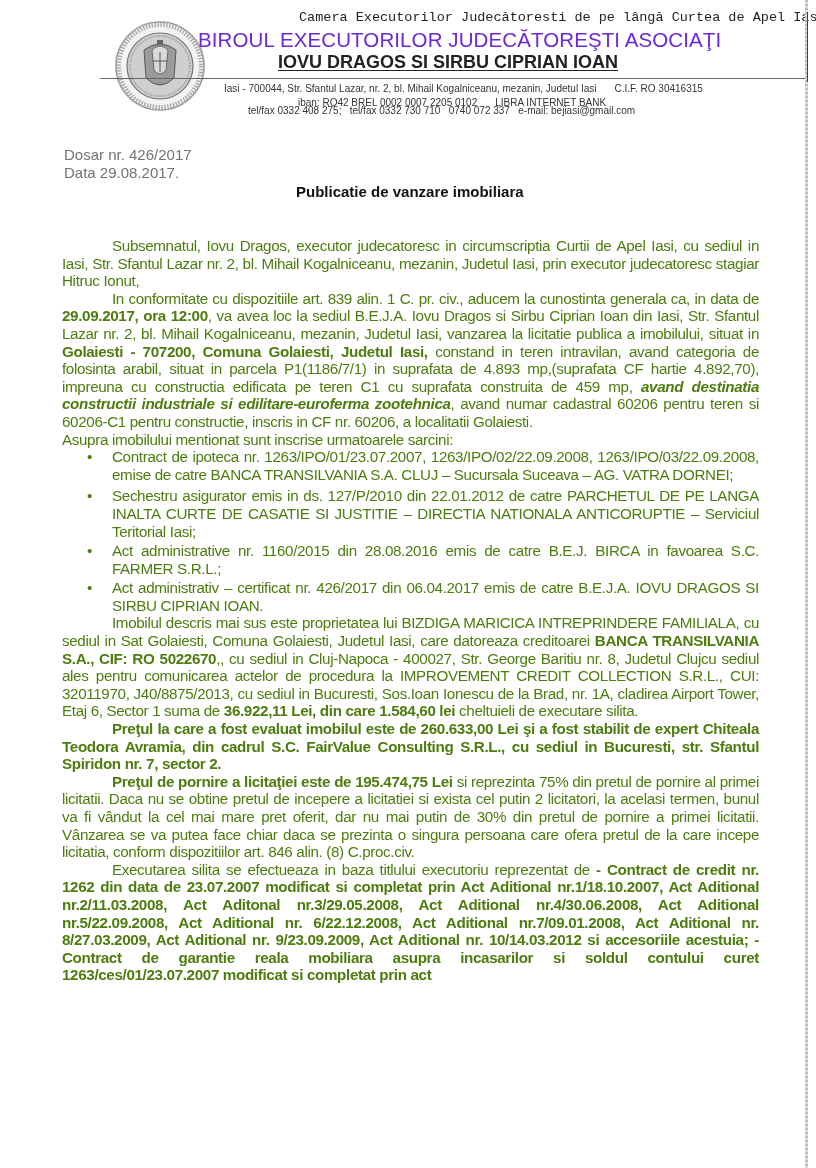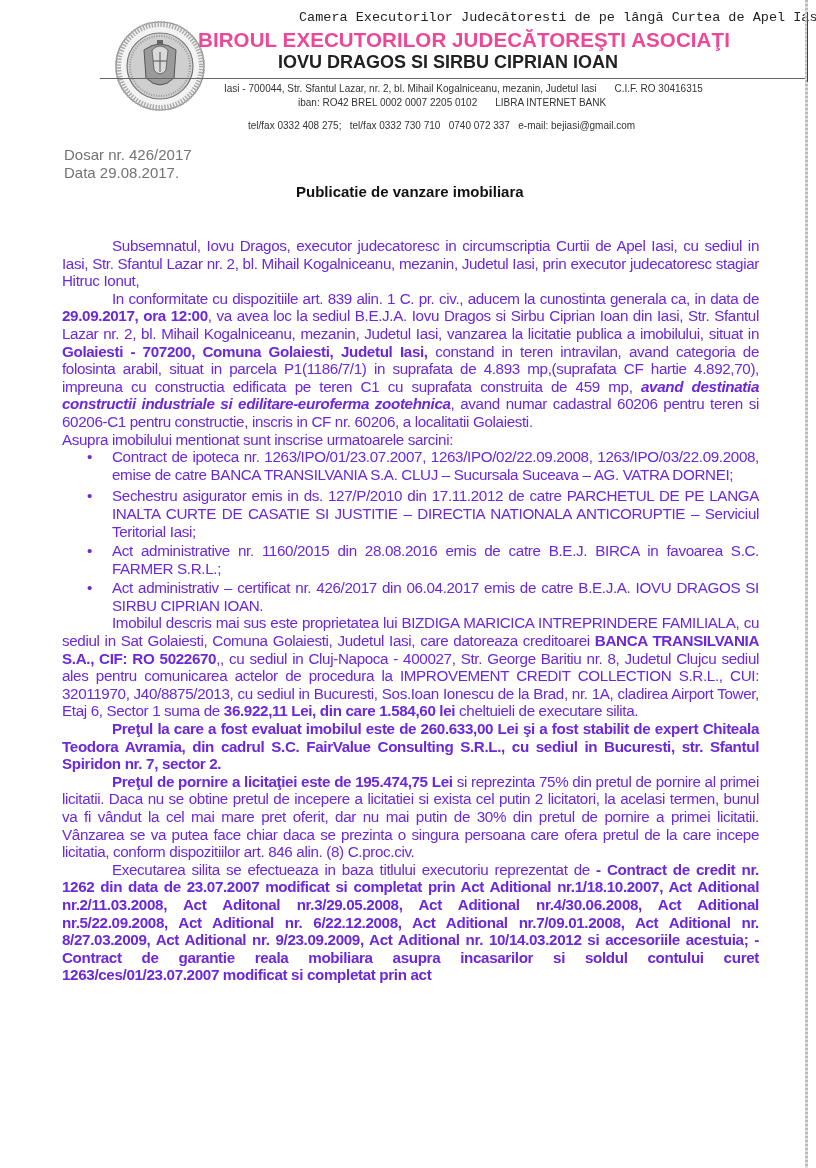--- a/index.html
+++ b/index.html
@@ -5,37 +5,37 @@
   html, body { margin: 0; padding: 0; background: #ffffff; }
   body { width: 816px; height: 1168px; position: relative; overflow: hidden; color: #111; }
   .page { position: absolute; left: 0; top: 0; width: 816px; height: 1168px; background: #fff; }
   .right-edge { position: absolute; left: 805px; top: 0; width: 3px; height: 1168px;
     background: repeating-linear-gradient(to bottom, #bbb 0 2px, #ddd 2px 4px); }
   .right-edge-dark { position: absolute; left: 807px; top: 12px; width: 1px; height: 70px; background: #444; }
 
   
   .seal { position: absolute; left: 114px; top: 20px; width: 92px; height: 92px; }
   .hdr-line1 { position: absolute; left: 256px; top: 10px; font-family: Liberation Mono, monospace; font-size: 13.5px; color: #222; white-space: nowrap; margin-left: 43px; }
-  .hdr-line2 { position: absolute; left: 198px; top: 28px; font-family: "Liberation Sans", sans-serif; font-size: 20.5px; font-weight: bold; color: #ec4899; white-space: nowrap; letter-spacing: 0.1px; }
-  .hdr-line3 { position: absolute; left: 278px; top: 52px; font-family: "Liberation Sans", sans-serif; font-size: 18px; font-weight: bold; color: #222; white-space: nowrap; text-underline-offset: 2px; }
+  .hdr-line2 { position: absolute; left: 198px; top: 28px; font-family: "Liberation Sans", sans-serif; font-size: 20.5px; font-weight: normal; color: #6d28d9; white-space: nowrap; letter-spacing: 0.1px; }
+  .hdr-line3 { position: absolute; left: 278px; top: 52px; font-family: "Liberation Sans", sans-serif; font-size: 18px; font-weight: bold; color: #222; white-space: nowrap; text-decoration: underline; text-underline-offset: 2px; }
   .hdr-rule { position: absolute; left: 100px; top: 78px; width: 705px; height: 1px; background: #666; }
   .hdr-small { position: absolute; font-family: "Liberation Sans", sans-serif; font-size: 10px; color: #333; white-space: nowrap; }
   .hs1 { left: 224px; top: 83px; }
   .hs2 { left: 298px; top: 97px; }
-  .hs3 { left: 248px; top: 120px; }
+  .hs3 { left: 248px; top: 105px; }
   .gap { display: inline-block; width: 18px; }
 
   
   .meta { position: absolute; left: 64px; font-family: "Liberation Sans", sans-serif; font-size: 15px; color: #737373; white-space: nowrap; }
   .m1 { top: 146px; }
   .m2 { top: 164px; text-align: right; }
   .title { position: absolute; left: 296px; top: 183px; font-family: "Liberation Sans", sans-serif; font-size: 15px; font-weight: bold; white-space: nowrap; }
 
   
-  .body { position: absolute; left: 62px; top: 237px; width: 697px; font-family: "Liberation Sans", sans-serif; font-size: 15.2px; line-height: 17.6px; color: #6d28d9; letter-spacing: -0.35px; word-spacing: 0px; }
+  .body { position: absolute; left: 62px; top: 237px; width: 697px; font-family: "Liberation Sans", sans-serif; font-size: 15.2px; line-height: 17.6px; color: #4d7c0f; letter-spacing: -0.35px; word-spacing: 0px; }
   .body p { margin: 0; text-align: justify; }
   .ind { text-indent: 50px; }
   .body b { font-weight: bold; }
   .body ul { margin: 0; padding: 0 0 0 50px; list-style: none; }
   .body li { position: relative; text-align: justify; }
   .body li::before { content: "\2022"; position: absolute; left: -25px; top: 0; }
   .bi { font-weight: bold; font-style: italic; }
   .boldp { font-weight: bold; }
 </style>
 </head>
@@ -73,21 +73,21 @@
   <div class="meta m1">Dosar nr. 426/2017</div>
   <div class="meta m2">Data  29.08.2017.</div>
   <div class="title">Publicatie de vanzare imobiliara</div>
 
   <div class="body">
     <p class="ind">Subsemnatul, Iovu Dragos, executor judecatoresc in circumscriptia Curtii de Apel Iasi, cu sediul in Iasi, Str. Sfantul Lazar nr. 2, bl. Mihail Kogalniceanu, mezanin, Judetul Iasi, prin executor judecatoresc stagiar Hitruc Ionut,</p>
     <p class="ind"><span>In conformitate cu dispozitiile art. 839 alin. 1 C. pr. civ., aducem la cunostinta generala ca, in data de </span><b>29.09.2017, ora 12:00</b><span>, va avea loc la sediul B.E.J.A. Iovu Dragos si Sirbu Ciprian Ioan din Iasi, Str. Sfantul Lazar nr. 2, bl. Mihail Kogalniceanu, mezanin, Judetul Iasi,  vanzarea la licitatie publica a imobilului, situat in </span><b>Golaiesti - 707200, Comuna Golaiesti, Judetul Iasi,</b><span> constand in teren intravilan, avand categoria de folosinta arabil, situat in parcela  P1(1186/7/1) in suprafata de 4.893 mp,(suprafata CF hartie 4.892,70), impreuna cu constructia edificata pe teren C1 cu suprafata construita de 459 mp, </span><span class="bi">avand destinatia constructii industriale si edilitare-euroferma zootehnica</span><span>, avand numar cadastral 60206 pentru teren si 60206-C1 pentru constructie, inscris in CF nr. 60206, a localitatii Golaiesti.</span></p>
     <p>Asupra imobilului mentionat sunt inscrise urmatoarele sarcini:</p>
     <ul>
       <li style="margin-bottom:4px">Contract de ipoteca nr. 1263/IPO/01/23.07.2007, 1263/IPO/02/22.09.2008, 1263/IPO/03/22.09.2008, emise de catre BANCA TRANSILVANIA S.A. CLUJ – Sucursala Suceava – AG. VATRA DORNEI;</li>
-      <li style="margin-bottom:2px">Sechestru asigurator emis in ds. 127/P/2010 din 17.11.2012 de catre PARCHETUL DE PE LANGA INALTA CURTE DE CASATIE SI JUSTITIE – DIRECTIA NATIONALA ANTICORUPTIE – Serviciul Teritorial Iasi;</li>
+      <li style="margin-bottom:2px">Sechestru asigurator emis in ds. 127/P/2010 din 22.01.2012 de catre PARCHETUL DE PE LANGA INALTA CURTE DE CASATIE SI JUSTITIE – DIRECTIA NATIONALA ANTICORUPTIE – Serviciul Teritorial Iasi;</li>
       <li style="margin-bottom:2px">Act administrative nr. 1160/2015 din 28.08.2016 emis de catre B.E.J. BIRCA in favoarea S.C. FARMER S.R.L.;</li>
       <li>Act administrativ – certificat nr. 426/2017 din 06.04.2017 emis de catre B.E.J.A. IOVU DRAGOS SI SIRBU CIPRIAN IOAN.</li>
     </ul>
     <p class="ind"><span>Imobilul descris mai sus este proprietatea lui BIZDIGA MARICICA INTREPRINDERE FAMILIALA, cu sediul in Sat Golaiesti, Comuna Golaiesti, Judetul Iasi, care datoreaza creditoarei </span><b>BANCA TRANSILVANIA S.A., CIF: RO 5022670</b><span>,, cu sediul in Cluj-Napoca - 400027, Str. George Baritiu nr. 8, Judetul Clujcu sediul ales pentru comunicarea actelor de procedura la IMPROVEMENT CREDIT COLLECTION S.R.L., CUI: 32011970, J40/8875/2013, cu sediul in Bucuresti, Sos.Ioan Ionescu de la Brad, nr. 1A, cladirea Airport Tower, Etaj 6, Sector 1 suma de </span><b>36.922,11 Lei, din care 1.584,60 lei</b><span> cheltuieli de executare silita.</span></p>
     <p class="ind boldp">Preţul la care a fost evaluat imobilul este de 260.633,00 Lei şi a fost stabilit de expert Chiteala Teodora Avramia, din cadrul S.C. FairValue Consulting S.R.L., cu sediul in Bucuresti, str. Sfantul Spiridon nr. 7, sector 2.</p>
     <p class="ind"><b>Preţul de pornire a licitaţiei este de 195.474,75 Lei</b><span> si reprezinta 75% din pretul de pornire al primei licitatii. Daca nu se obtine pretul de incepere a licitatiei si exista cel putin 2 licitatori, la acelasi termen, bunul va fi vândut la cel mai mare pret oferit, dar nu mai putin de 30% din pretul de pornire a primei licitatii. Vânzarea se va putea face chiar daca se prezinta o singura persoana care ofera pretul de la care incepe licitatia, conform dispozitiilor art. 846 alin. (8) C.proc.civ.</span></p>
     <p class="ind"><span>Executarea silita se efectueaza in baza titlului executoriu reprezentat de </span><b>- Contract de credit nr. 1262 din data de 23.07.2007 modificat si completat prin Act Aditional nr.1/18.10.2007, Act Aditional nr.2/11.03.2008, Act Aditonal nr.3/29.05.2008, Act Aditional nr.4/30.06.2008, Act Aditional nr.5/22.09.2008, Act Aditional nr. 6/22.12.2008, Act Aditional nr.7/09.01.2008, Act Aditional nr. 8/27.03.2009, Act Aditional nr. 9/23.09.2009, Act Aditional nr. 10/14.03.2012 si accesoriile acestuia;  - Contract de garantie reala mobiliara asupra incasarilor si soldul contului curet 1263/ces/01/23.07.2007 modificat si completat prin act</b></p>
   </div>
 
   <div class="right-edge"></div>

